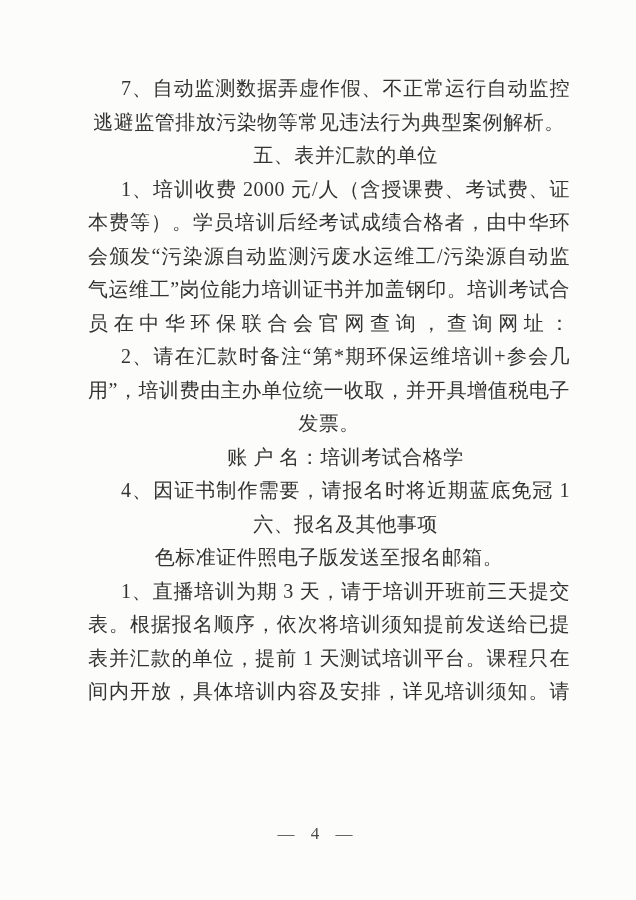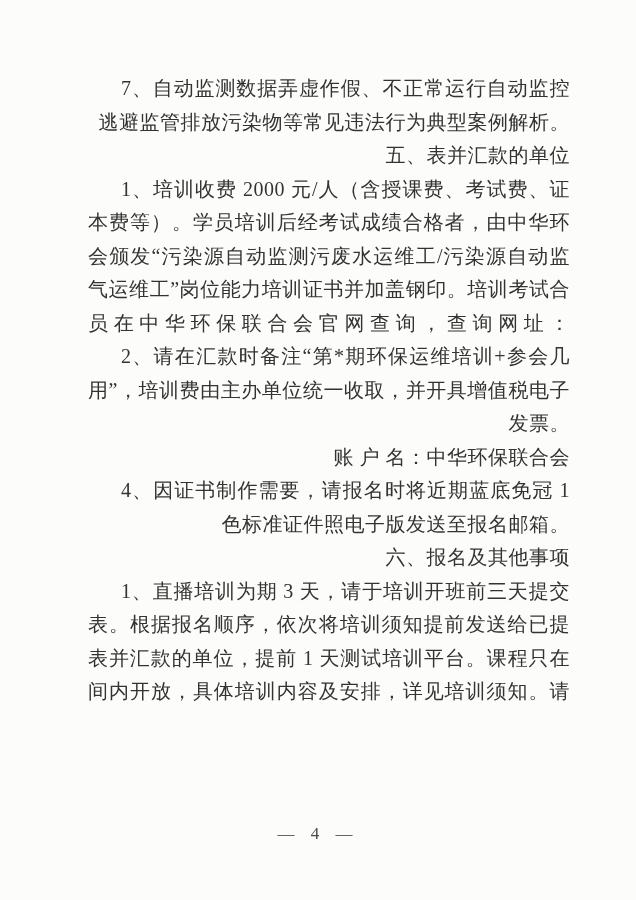--- a/index.html
+++ b/index.html
@@ -25,21 +25,21 @@
     left: 88px;
     top: 72px;
     width: 482px;
   }
   .line {
     height: 33.5px;
     line-height: 33.5px;
     font-size: 20px;
     letter-spacing: 0.5px;
     overflow: hidden;
-    text-align: right;
+    text-align: center;
   }
   .line.indent {
     padding-left: 33px;
   }
   .line.fill {
     text-align: justify;
     text-align-last: justify;
   }
   .page-number {
     position: absolute;
@@ -61,23 +61,23 @@
     <div class="line">逃避监管排放污染物等常见违法行为典型案例解析。</div>
     <div class="line indent">五、表并汇款的单位</div>
     <div class="line indent fill">1、培训收费 2000 元/人（含授课费、考试费、证书工</div>
     <div class="line fill">本费等）。学员培训后经考试成绩合格者，由中华环保联合</div>
     <div class="line fill">会颁发“污染源自动监测污废水运维工/污染源自动监测废</div>
     <div class="line fill">气运维工”岗位能力培训证书并加盖钢印。培训考试合格学</div>
     <div class="line fill">员在中华环保联合会官网查询，查询网址：www.acef.com.cn</div>
     <div class="line indent fill">2、请在汇款时备注“第*期环保运维培训+参会几人费</div>
     <div class="line fill">用”，培训费由主办单位统一收取，并开具增值税电子普通</div>
     <div class="line">发票。</div>
-    <div class="line indent">账 户 名：中华环保联合会</div>
+    <div class="line indent">账 户 名：培训考试合格学</div>
     <div class="line indent fill">4、因证书制作需要，请报名时将近期蓝底免冠 1 寸彩</div>
+    <div class="line indent">六、报名及其他事项</div>
     <div class="line">色标准证件照电子版发送至报名邮箱。</div>
-    <div class="line indent">六、报名及其他事项</div>
     <div class="line indent fill">1、直播培训为期 3 天，请于培训开班前三天提交报名</div>
     <div class="line fill">表。根据报名顺序，依次将培训须知提前发送给已提交报名</div>
     <div class="line fill">表并汇款的单位，提前 1 天测试培训平台。课程只在规定时</div>
     <div class="line fill">间内开放，具体培训内容及安排，详见培训须知。请学员参</div>
   </div>
   <div class="page-number">— 4 —</div>
 </div>
 
 </body></html>

